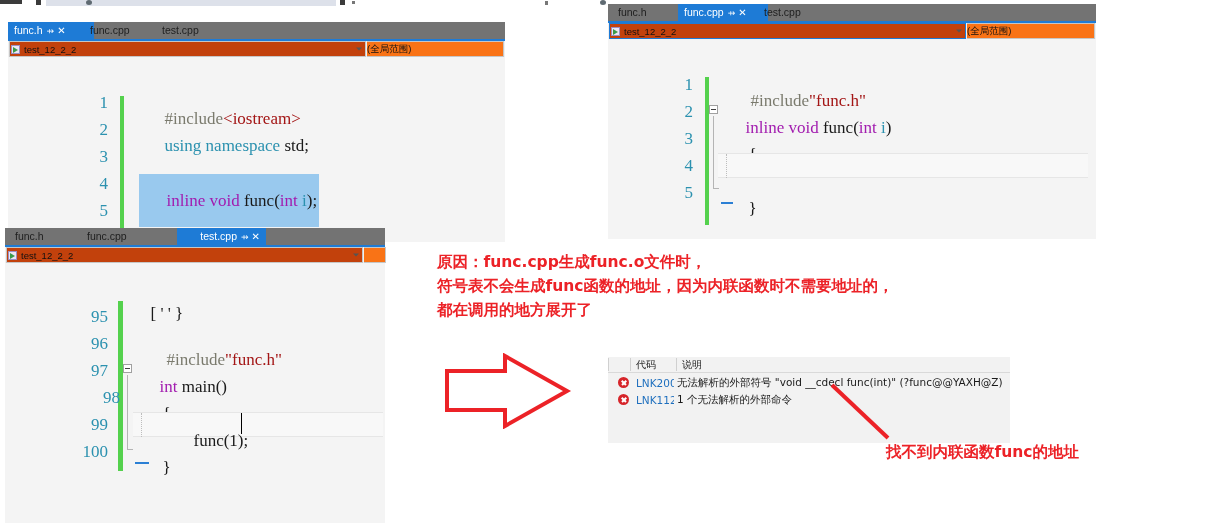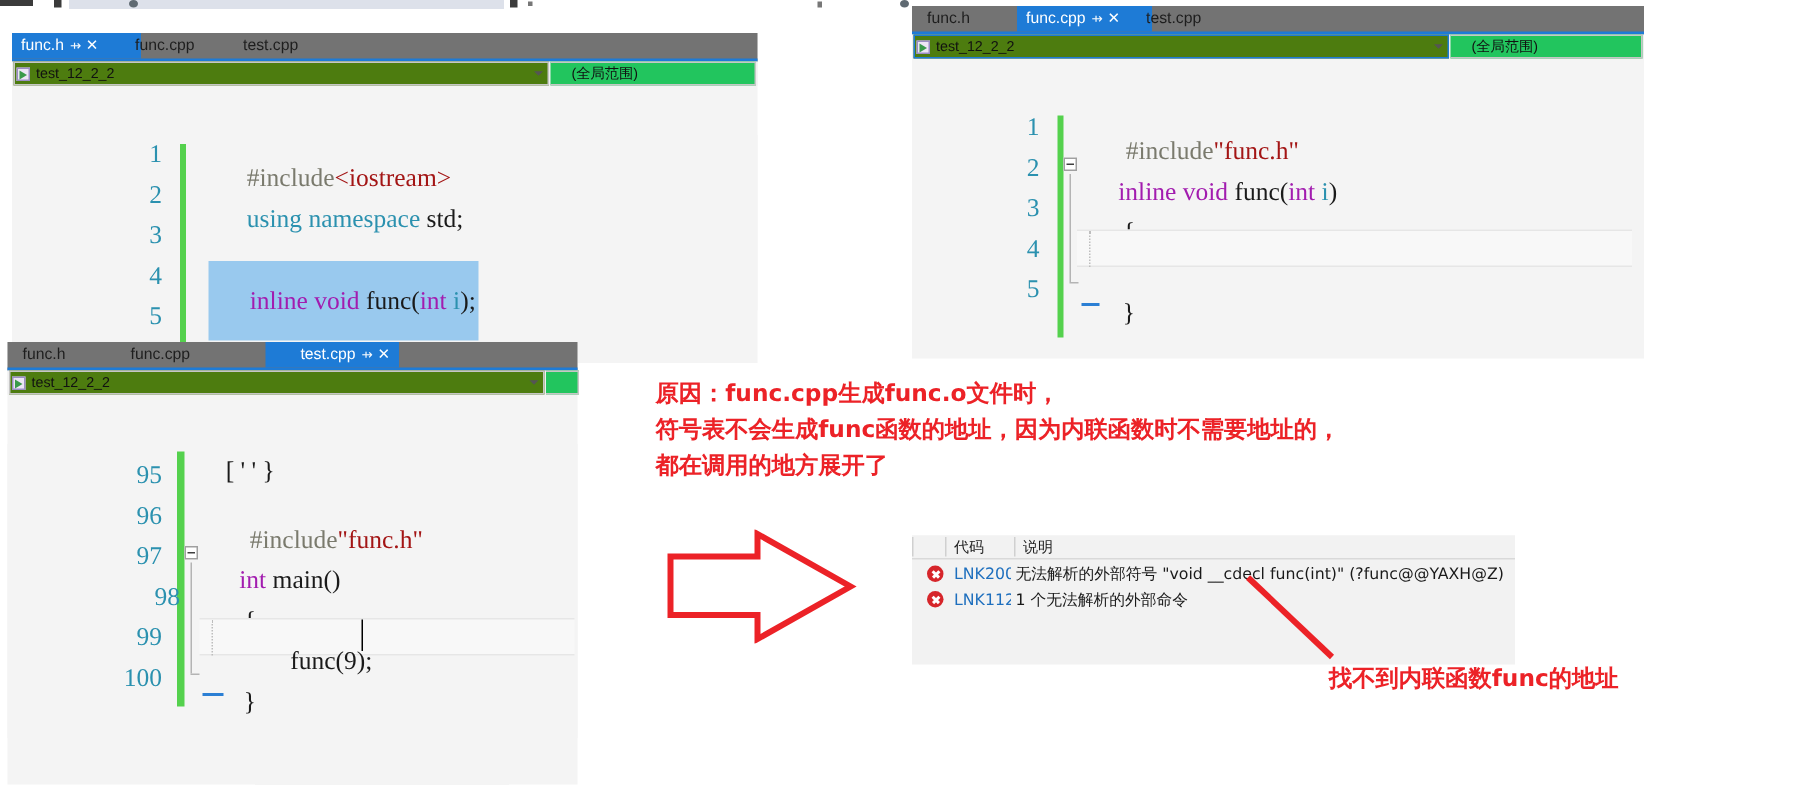--- a/index.html
+++ b/index.html
@@ -24,35 +24,35 @@
   .tabstrip{position:relative;height:17px;background:#737373;
             border-bottom:2px solid #1e7bd6;}
   .tab{position:absolute;top:0;height:17px;line-height:17px;
        font-size:10.5px;color:#1e1e1e;padding:0 6px;white-space:nowrap;}
   .tab.active{background:#1e7bd6;color:#ffffff;}
   .tab .pin{font-size:9px;margin-left:4px;opacity:.95;}
   .tab .cls{font-size:10px;margin-left:3px;}
   .tab.active .pin,.tab.active .cls{color:#ffffff;}
 
   .navbar{position:relative;height:15px;background:#f0f0f0;display:flex;align-items:stretch;}
-  .nav-combo{position:relative;background:#4d7c0f;border:1px solid #c6c6c6;
+  .nav-combo{position:relative;background:#c2410c;border:1px solid #c6c6c6;
              box-sizing:border-box;display:flex;align-items:center;}
   .nav-combo.focus{border:1px solid #1e7bd6;}
   .nav-ico{width:11px;height:11px;margin:0 2px 0 1px;position:relative;flex:0 0 auto;}
   .nav-ico .sq{position:absolute;left:0;top:1px;width:9px;height:9px;
                background:#ece6f5;border:1px solid #9b8ec4;box-sizing:border-box;}
   .nav-ico .tri{position:absolute;left:2px;top:3px;width:0;height:0;
                 border-left:5px solid #3a9a4a;border-top:3px solid transparent;
                 border-bottom:3px solid transparent;}
   .nav-txt{font-size:9.5px;color:#111;white-space:nowrap;overflow:hidden;}
   .nav-arrow{position:absolute;right:3px;top:50%;transform:translateY(-50%);
              width:0;height:0;border-left:3px solid transparent;
              border-right:3px solid transparent;border-top:3px solid #555;}
-  .nav-scope{background:#22c55e;border:1px solid #c6c6c6;border-left:none;
-             box-sizing:border-box;display:flex;align-items:center;padding-left:14px;}
+  .nav-scope{background:#f97316;border:1px solid #c6c6c6;border-left:none;
+             box-sizing:border-box;display:flex;align-items:center;}
   .nav-scope .nav-txt{font-size:9.5px;color:#111;}
 
   
   .code{position:relative;background:#f4f4f4;overflow:hidden;
         font-family:"Liberation Serif",serif;}
   .ln{position:absolute;right:0;text-align:right;color:#2b91af;
       font-size:17px;font-family:"Liberation Serif",serif;line-height:1;}
   .gutter-bar{position:absolute;width:4px;background:#54d14d;}
   .codeline{position:absolute;white-space:pre;font-size:17px;line-height:1;
             font-family:"Liberation Serif",serif;color:#1a1a1a;}
@@ -268,21 +268,21 @@
     <div class="codeline" style="left:129px;top:65px;text-align:right;">
       <span class="kw">int</span><span class="id"> main()</span>
     </div>
     <div class="codeline" style="left:132px;top:92px;">
       <span class="id">{</span>
     </div>
 
     <div class="curline" style="left:128px;top:116px;width:250px;height:25px;"></div>
     <div class="indent-guide" style="left:136px;top:117px;height:24px;"></div>
     <div class="codeline" style="left:163px;top:119px;">
-      <span class="id">func(9);</span>
+      <span class="id">func(1);</span>
     </div>
     <div class="caret" style="left:236px;top:117px;height:21px;"></div>
 
     <div class="codeline" style="left:132px;top:146px;">
       <span class="id">}</span>
     </div>
     <div class="underline" style="left:130px;top:166px;width:14px;"></div>
   </div>
 </div>
 

